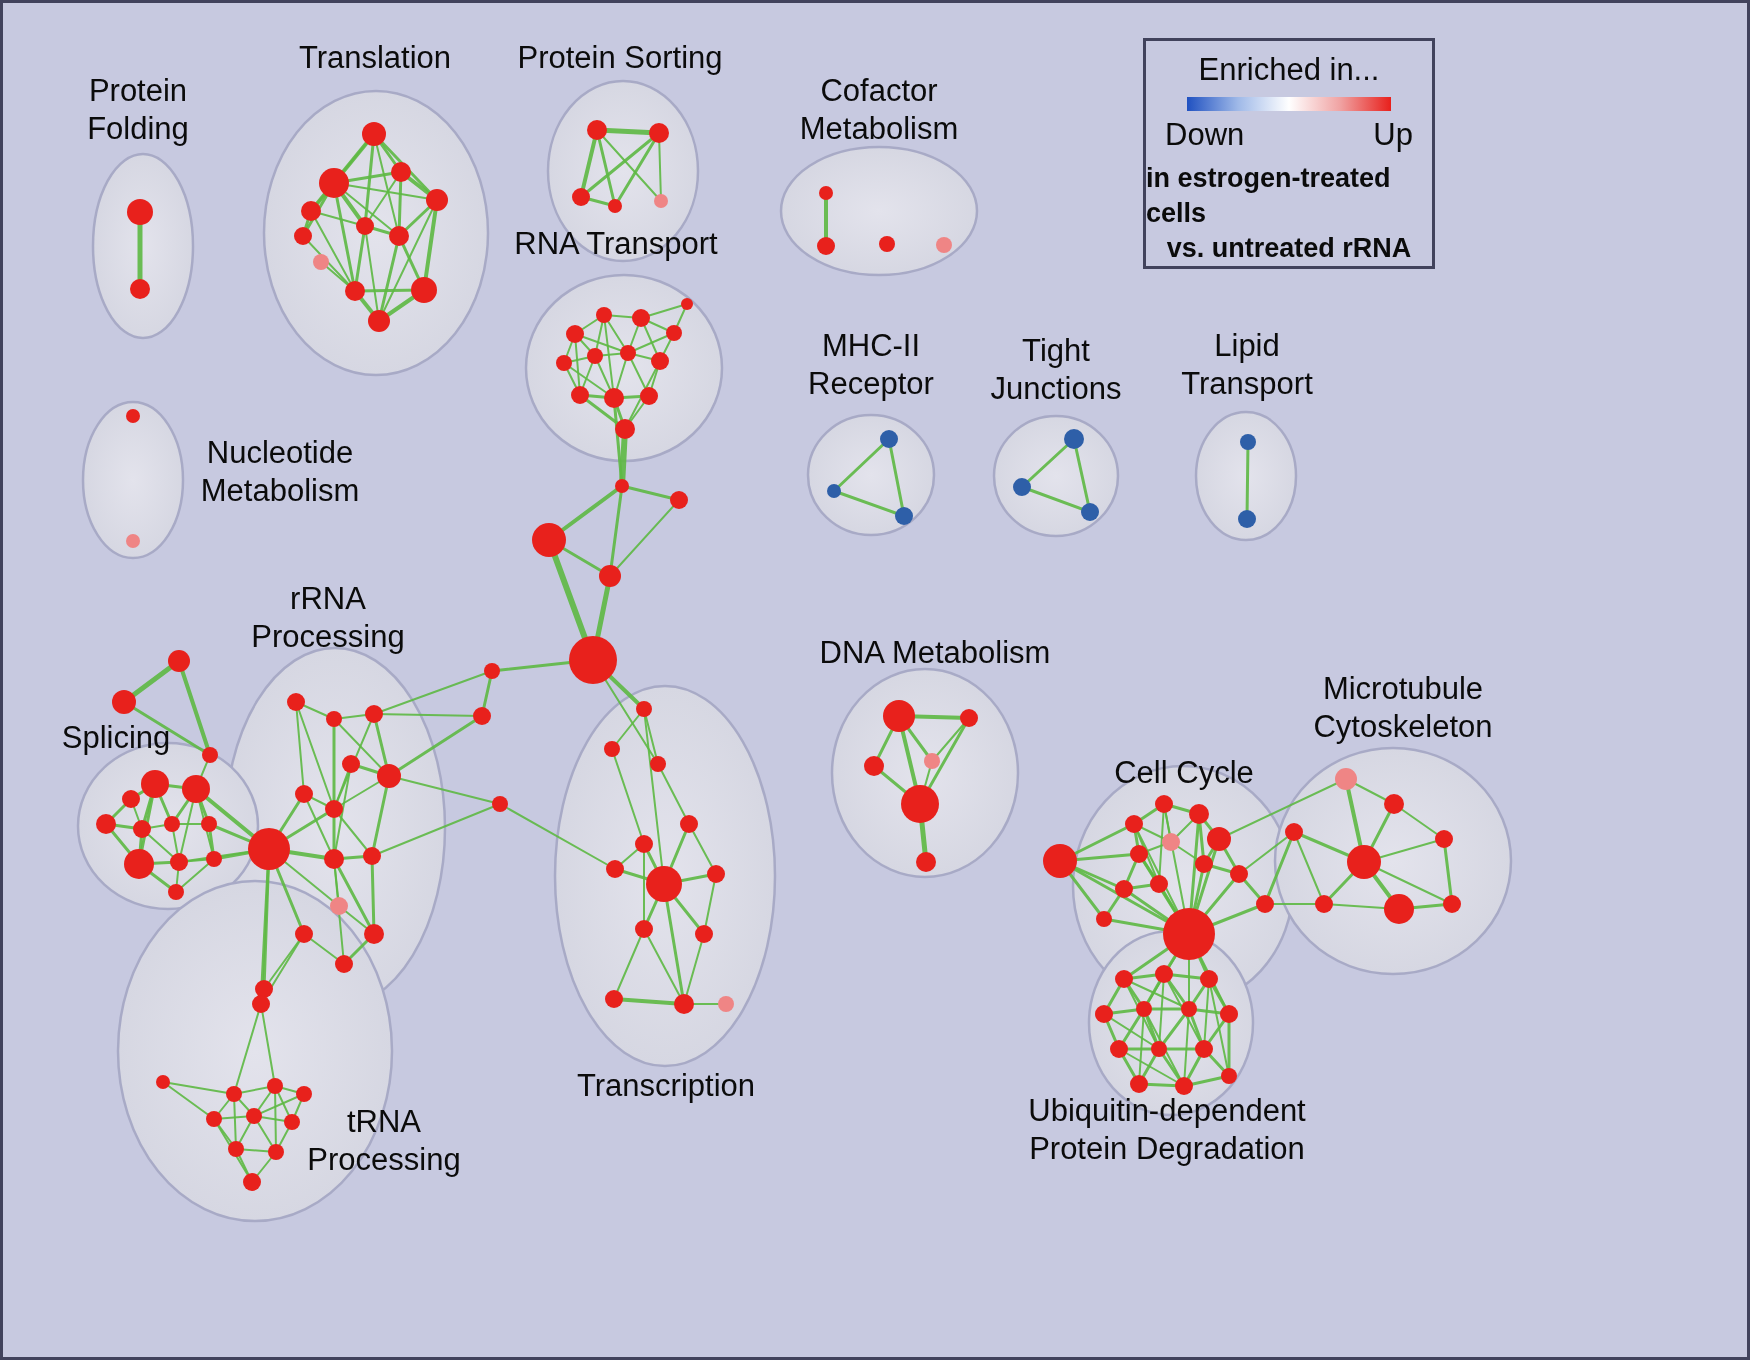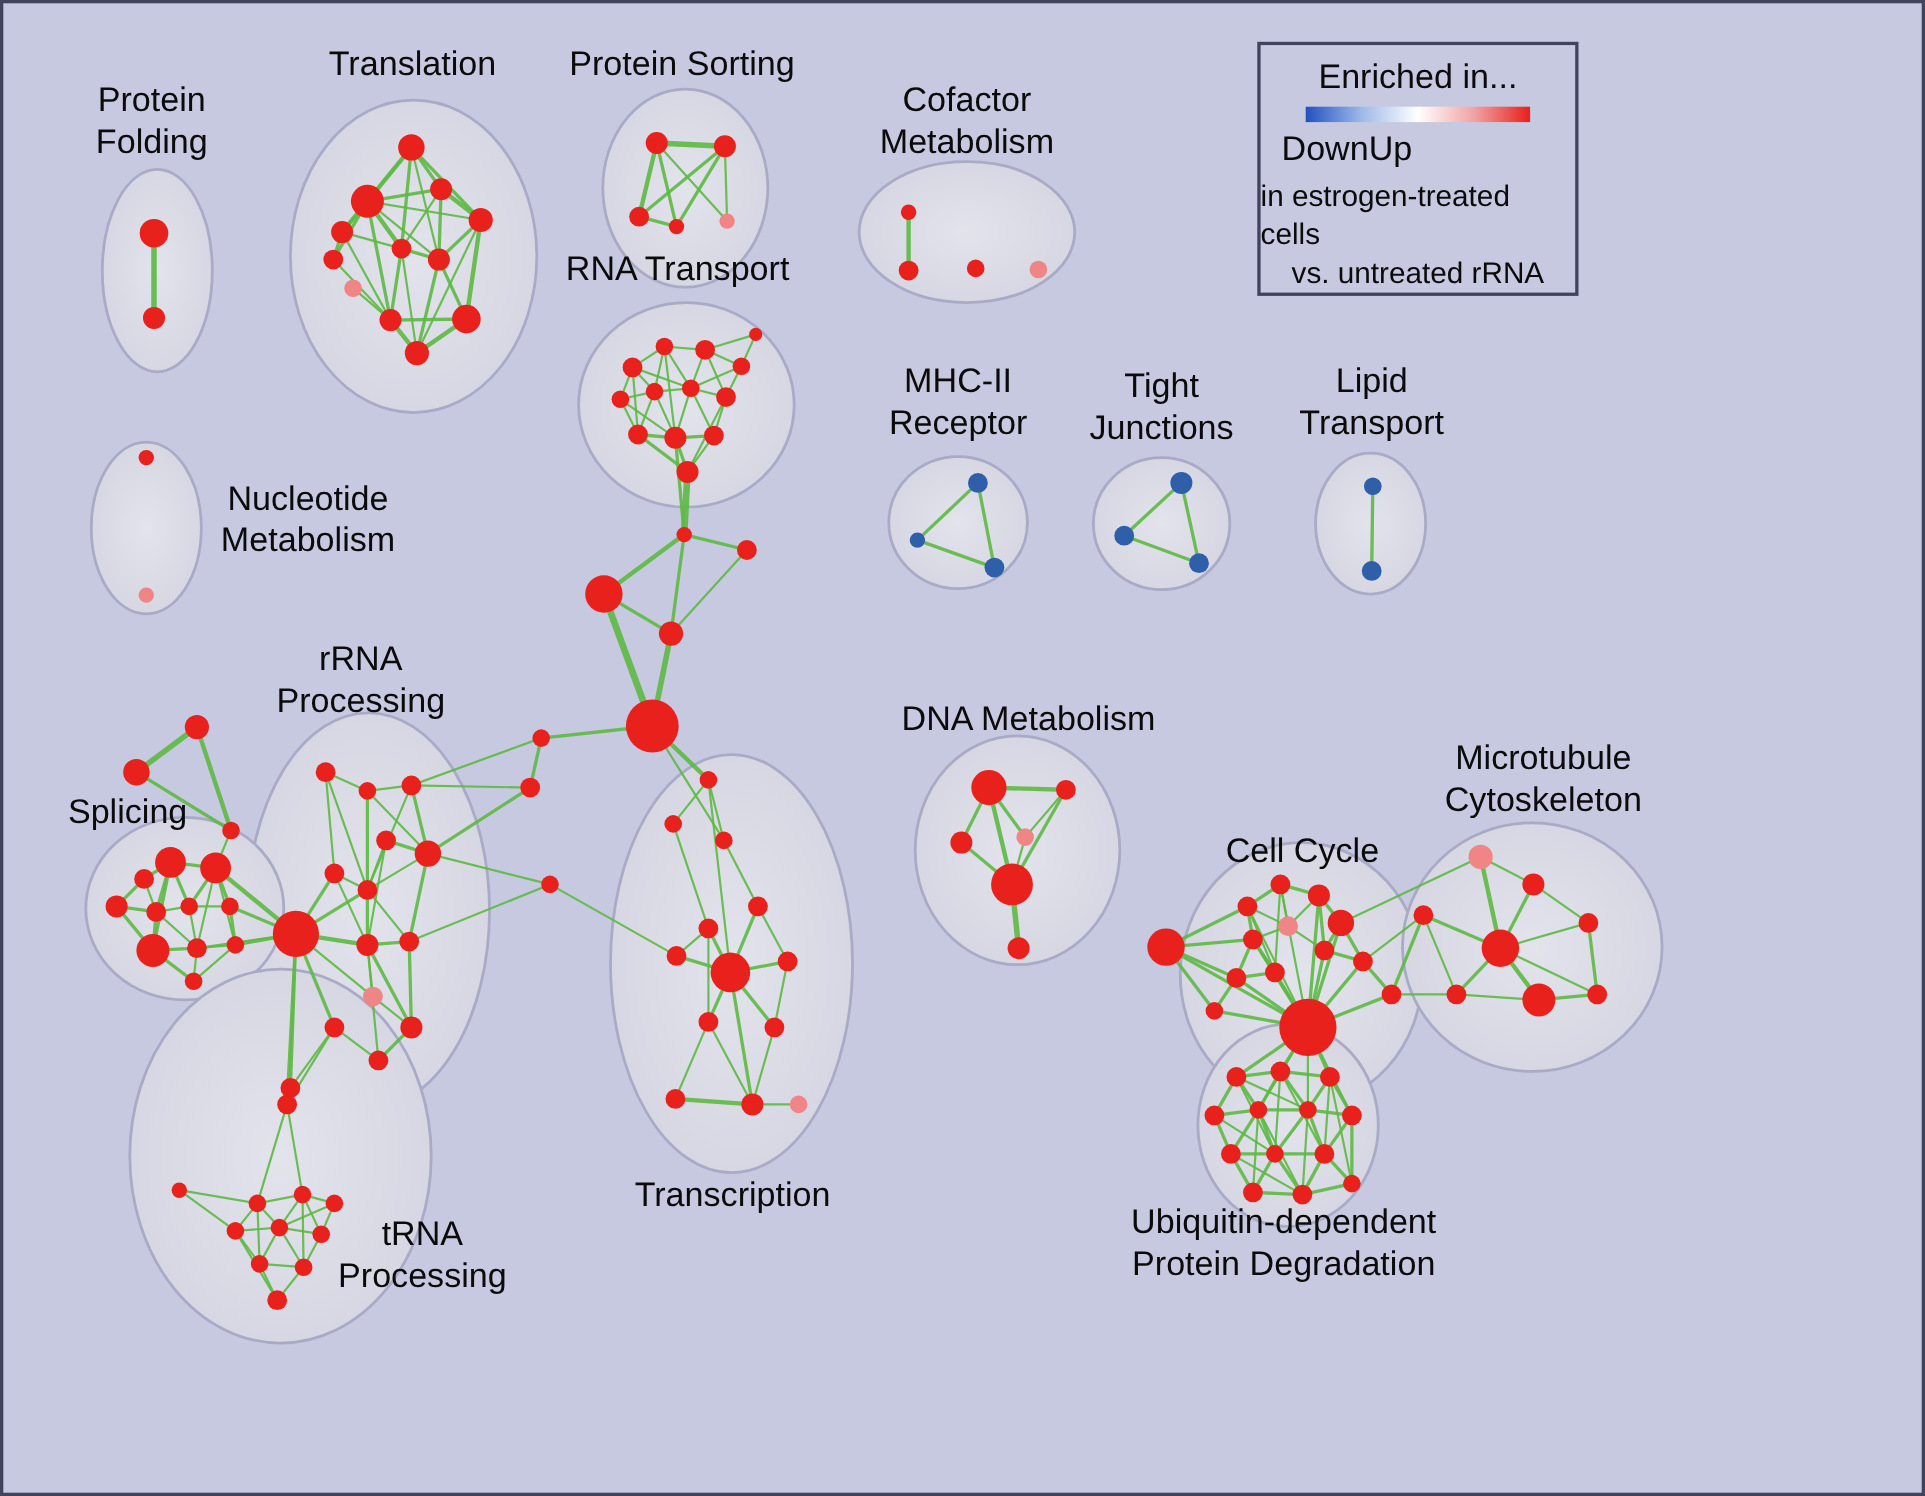--- a/index.html
+++ b/index.html
@@ -34,25 +34,25 @@
   }
   .legend-title { font-size: 31px; line-height: 34px; }
   .legend-bar {
     width: 204px;
     height: 48px;
     margin-top: 10px;
   }
   .legend-ends {
     width: 248px;
     display: flex;
-    justify-content: flex-start;
+    justify-content: space-between;
     font-size: 31px;
     margin-top: 6px;
   }
-  .legend-sub { font-size: 27px; line-height: 35px; }
+  .legend-sub { font-size: 27px; line-height: 35px; font-weight: bold; }
   .legend-sub.first { margin-top: 8px; }
 </style>
 </head>
 <body>
 
 <div class="figure" id="figure" style="background: rgb(199, 201, 224); border-color: rgb(65, 66, 92);">
   <svg id="net" width="1750" height="1360" viewBox="0 0 1750 1360">
     <defs>
       <radialGradient id="cg">
         <stop offset="0%" stop-color="#e3e3ec"></stop>

